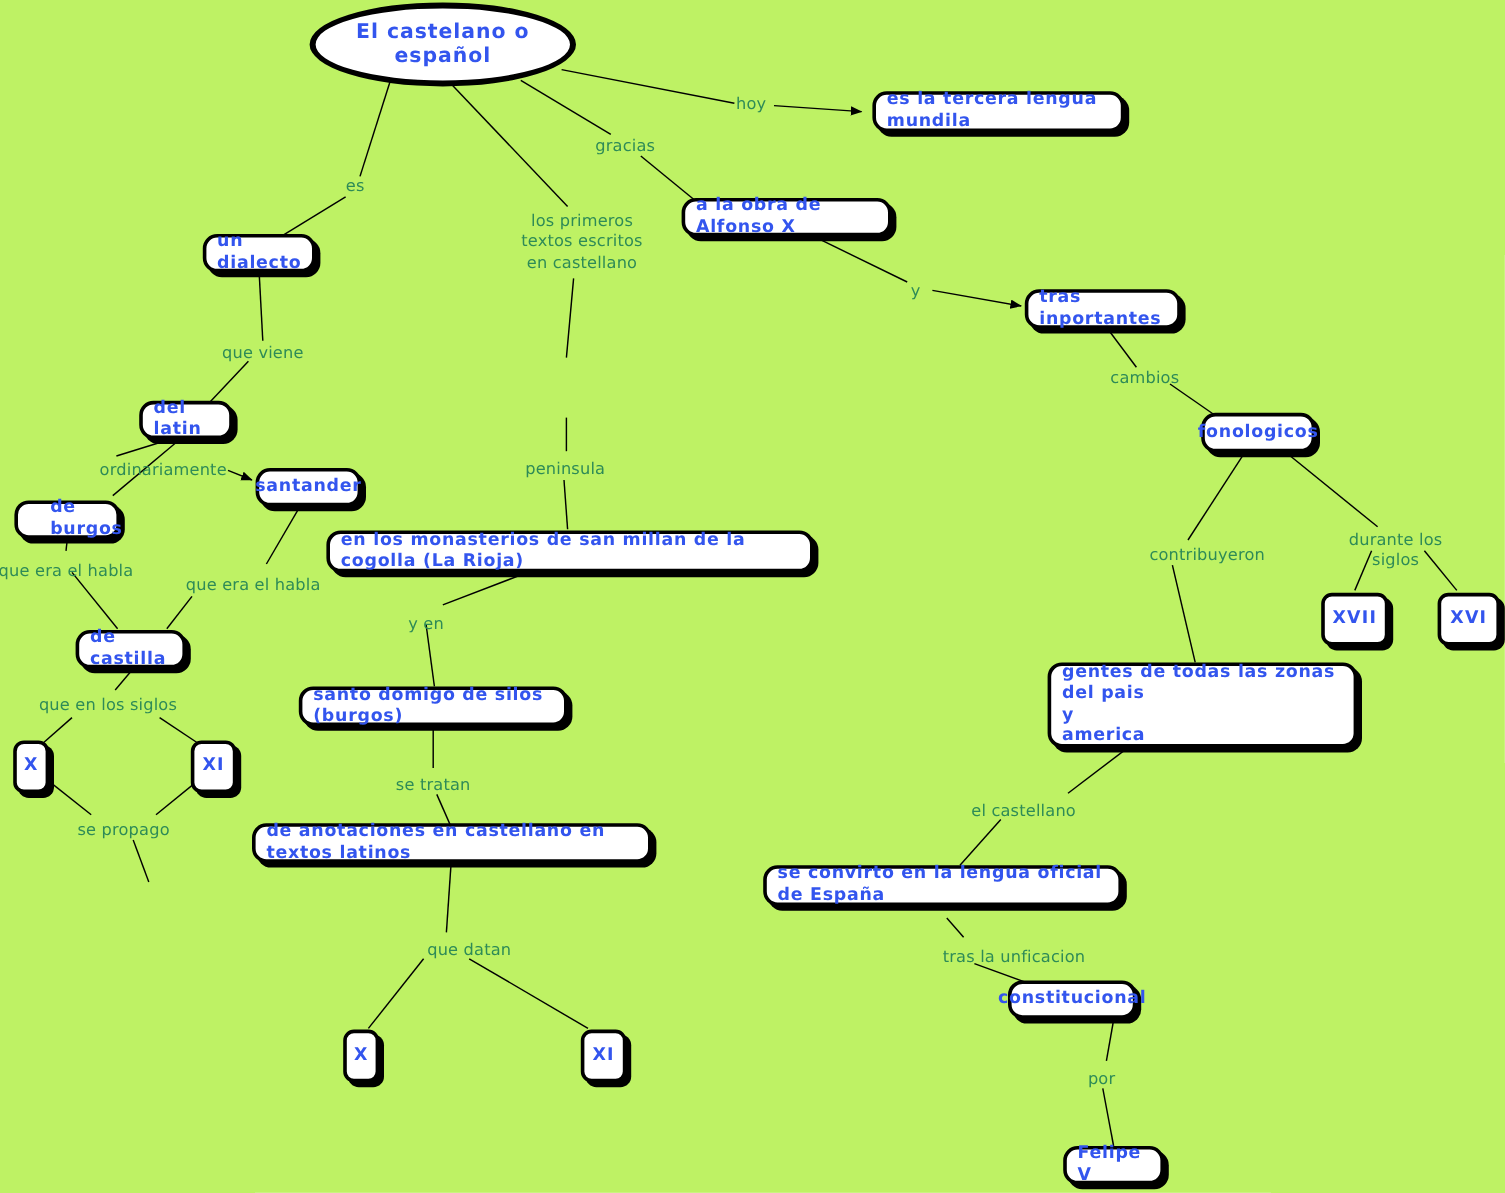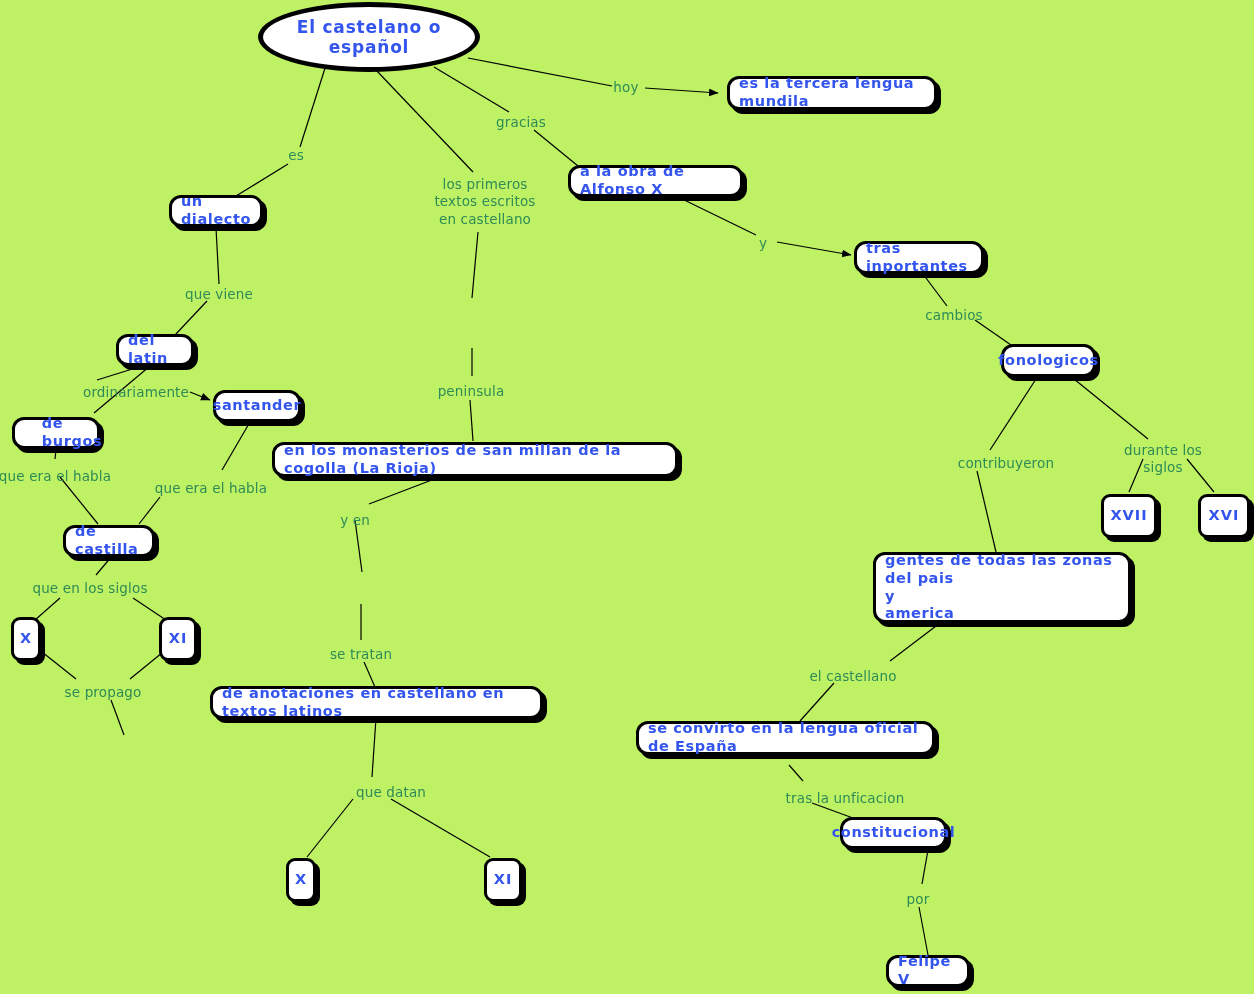--- a/index.html
+++ b/index.html
@@ -167,20 +167,21 @@
   <div class="node" style="left:12px;top:417px;width:88px;height:32px;padding-left:41px;">de burgos</div>
 
   <div class="node" style="left:272px;top:442px;width:406px;height:35px;">en los monasterios de san millan de la cogolla (La Rioja)</div>
 
   <div class="node small" style="left:1101px;top:494px;width:56px;height:32px;">XVII</div>
 
   <div class="node small" style="left:1198px;top:494px;width:52px;height:32px;">XVI</div>
 
   <div class="node" style="left:63px;top:525px;width:92px;height:32px;">de castilla</div>
 
+  <div class="node" style="left:249px;top:572px;width:224px;height:33px;">santo domigo de silos (burgos)</div>
 
   <div class="node" style="left:873px;top:552px;width:258px;height:71px;">gentes de todas las zonas del pais
 y
 america</div>
 
   <div class="node small" style="left:11px;top:617px;width:30px;height:31px;">X</div>
 
   <div class="node small" style="left:159px;top:617px;width:38px;height:31px;">XI</div>
 
   <div class="node" style="left:210px;top:686px;width:333px;height:33px;">de anotaciones en castellano en textos latinos</div>

